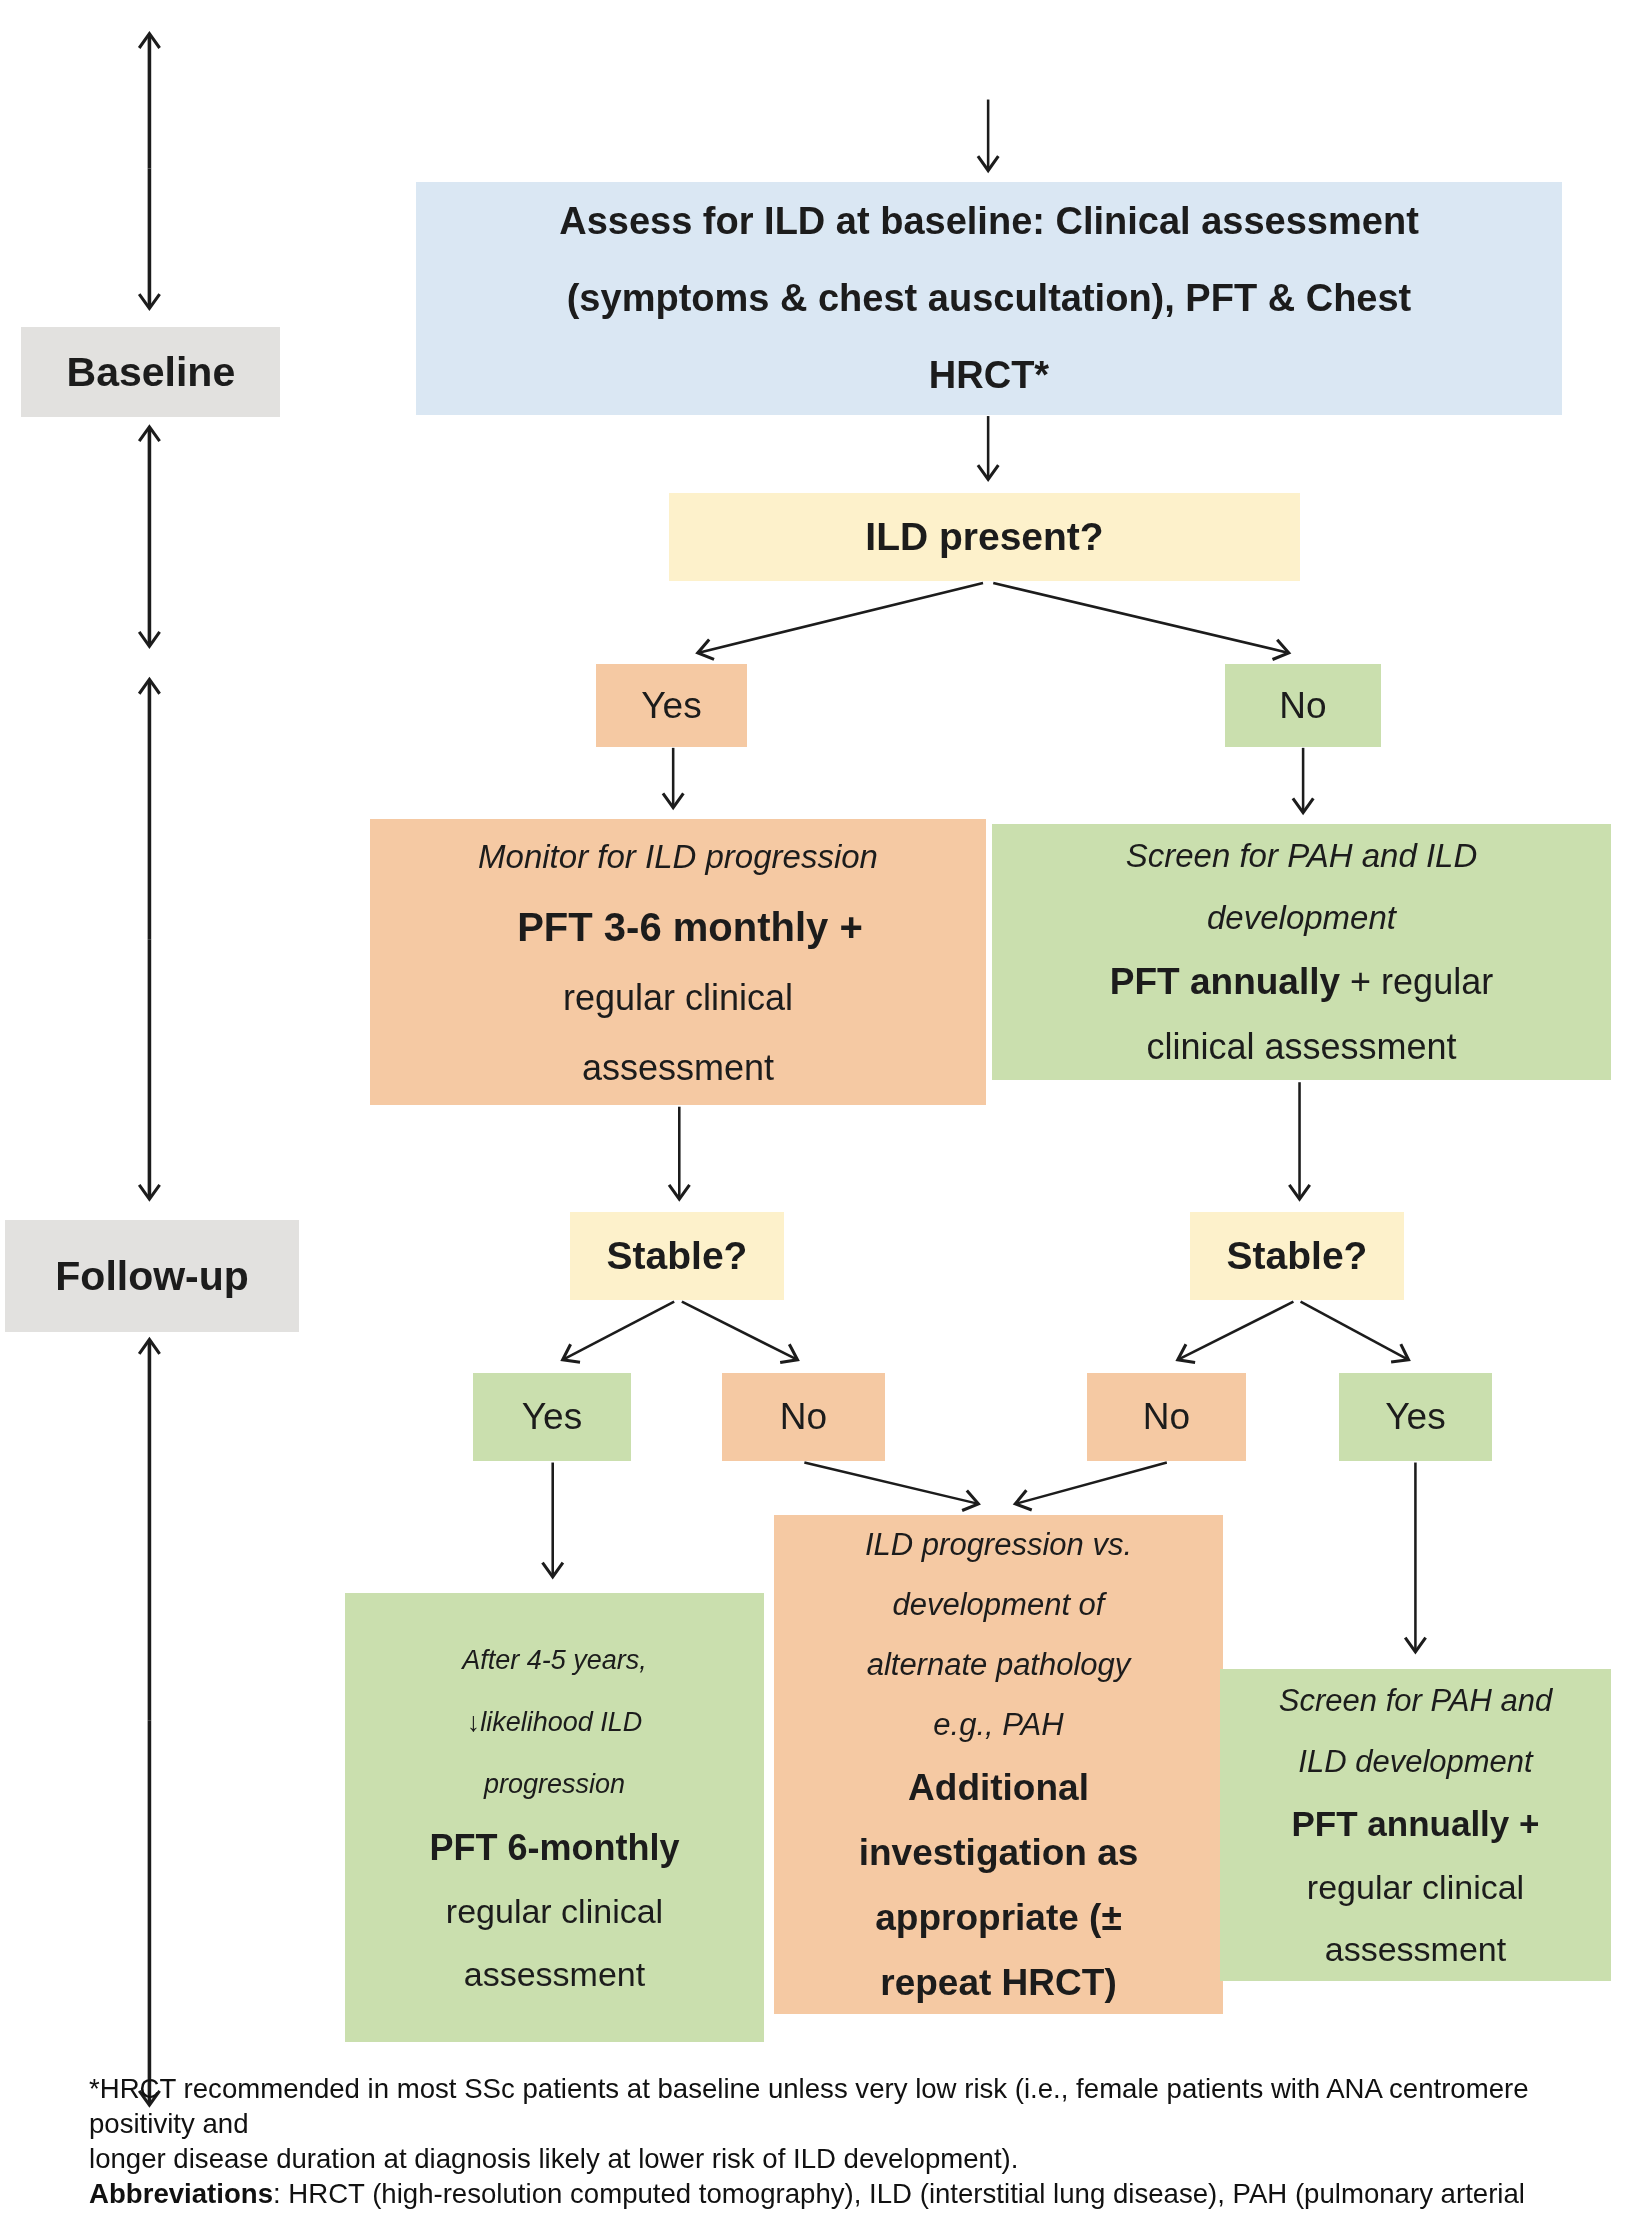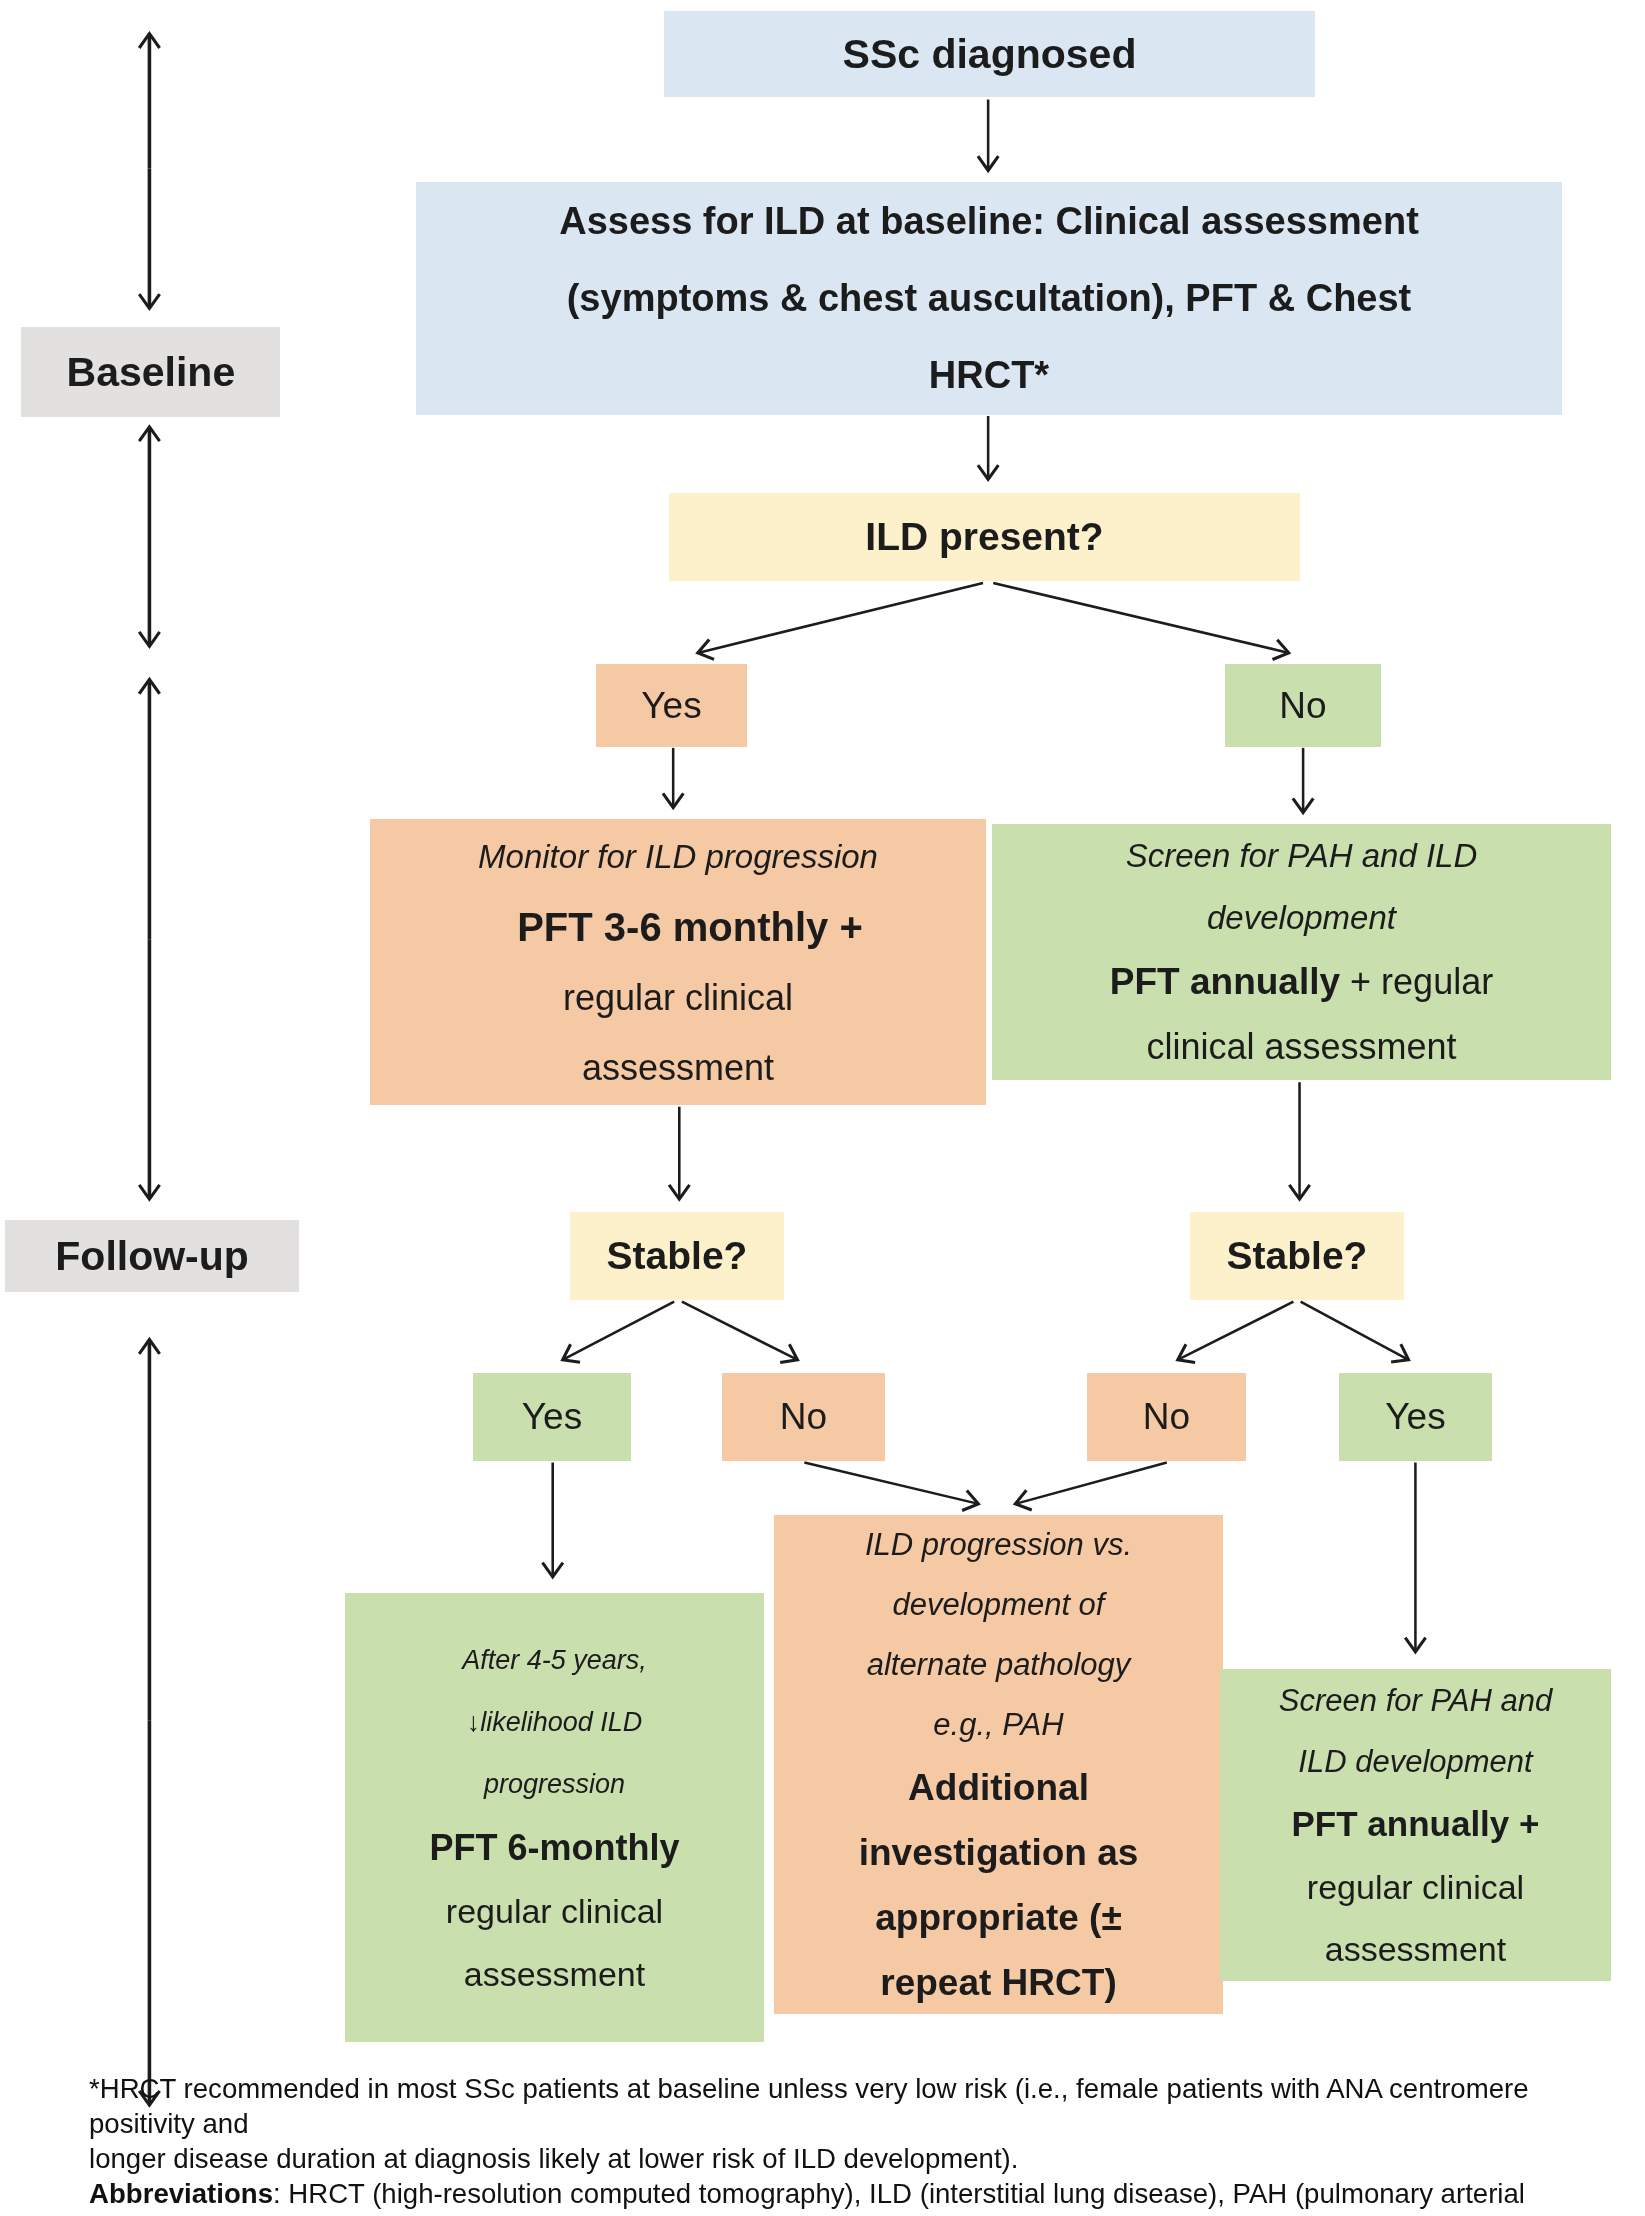--- a/index.html
+++ b/index.html
@@ -30,21 +30,21 @@
   #ssc       {left:664px;top:11.2px;  width:651px;height:86px;font-size:41px;font-weight:bold;}
   #assess    {left:416px; top:182px; width:1146px;height:233px;font-size:38px;font-weight:bold;line-height:77px;}
   #baseline  {left:21.4px;  top:327px; width:259px; height:90px;font-size:41px;font-weight:bold;}
   #ild       {left:669px;top:493px; width:631px;height:88px;font-size:39px;font-weight:bold;}
   #yes1      {left:596px;top:664px;width:151px; height:83px;font-size:37px;}
   #no1       {left:1225px;top:664px;width:156px; height:83px;font-size:37px;}
   #monitor   {left:370px; top:819px;width:616px;height:286px;}
   #screen    {left:992px;top:824px;width:619px;height:256px;}
   #stableL   {left:570px;top:1212px;width:214px; height:88px;font-size:39px;font-weight:bold;}
   #stableR   {left:1190px;top:1212px;width:214px; height:88px;font-size:39px;font-weight:bold;}
-  #followup  {left:5.1px;  top:1220px;width:294px; height:72px;font-size:41px;font-weight:bold;}
+  #followup  {left:5.1px;  top:1220px;width:294px; height:112px;font-size:41px;font-weight:bold;}
   #yes2      {left:473px; top:1373px;width:158px; height:88px;font-size:37px;}
   #no2       {left:722px;top:1373px;width:163px; height:88px;font-size:37px;}
   #no3       {left:1087px;top:1373px;width:159px; height:88px;font-size:37px;}
   #yes3      {left:1339px;top:1373px;width:153px; height:88px;font-size:37px;}
   #after     {left:345px; top:1593px;width:419px; height:449px;}
   #invest    {left:774px;top:1515px;width:449px; height:499px;}
   #screen2   {left:1220px;top:1669px;width:391px; height:312px;}
 
   
   #monitor .sub{font-size:33px;line-height:69px;font-style:italic;}
@@ -112,23 +112,20 @@
     <g>
       <line x1="292" y1="1840" x2="292" y2="1335" stroke="#1c1c1c" stroke-width="7" marker-end="url(#ah)"></line>
       <line x1="292" y1="1840" x2="292" y2="2345" stroke="#1c1c1c" stroke-width="7" marker-end="url(#ah)"></line>
     </g>
     <g>
       <line x1="292" y1="3370" x2="292" y2="2628" stroke="#1c1c1c" stroke-width="7" marker-end="url(#ah)"></line>
       <line x1="292" y1="3370" x2="292" y2="4120" stroke="#1c1c1c" stroke-width="7" marker-end="url(#ah)"></line>
     </g>
   </svg>
 
-  <div class="node blue" id="ssc">
-    <span>SSc diagnosed</span>
-  </div>
 
   <div class="node blue" id="assess">
     <span>Assess for ILD at baseline: Clinical assessment</span>
     <span>(symptoms &amp; chest auscultation), PFT &amp; Chest</span>
     <span>HRCT*</span>
   </div>
 
   <div class="node gray" id="baseline">
     <span>Baseline</span>
   </div>

